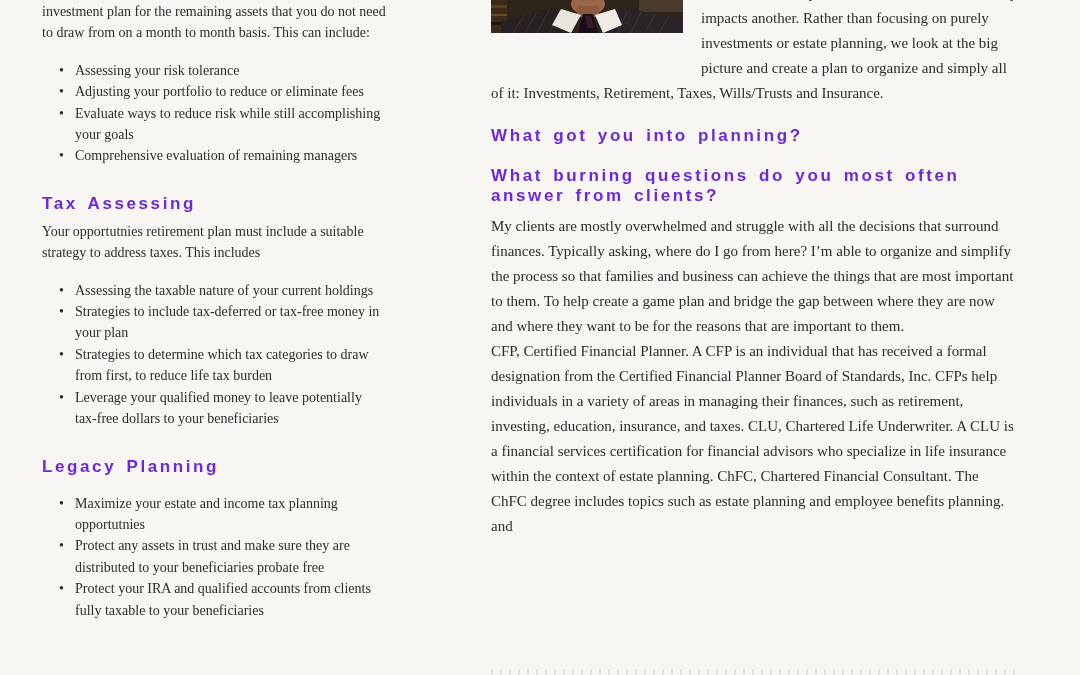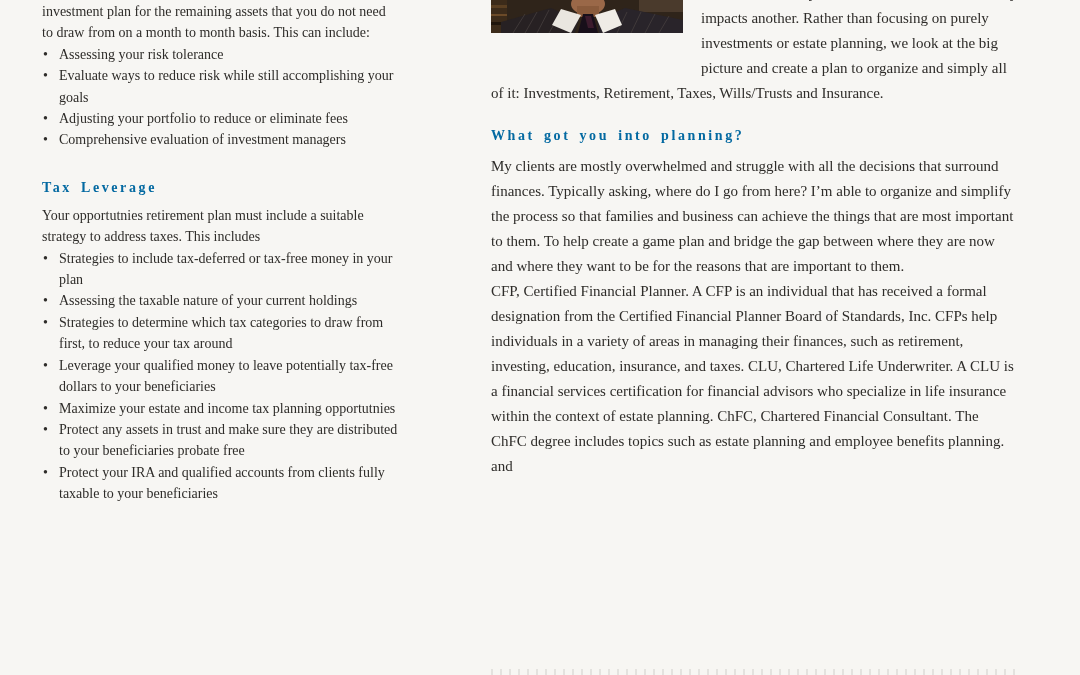--- a/index.html
+++ b/index.html
@@ -25,32 +25,32 @@
   }
   .col-right {
     position: absolute;
     left: 491px; top: -19px;
     width: 527px;
     font-size: 15px;
     line-height: 25px;
   }
   p { margin: 0; }
   .heading {
-    font-family: Liberation Serif, serif;
+    font-family: Liberation Sans, sans-serif;
     font-weight: bold;
-    color: #0369a1;
-    font-size: 14px;
+    color: #6d28d9;
+    font-size: 17px;
     letter-spacing: 2.6px;
     word-spacing: 3px;
     line-height: 20px;
     margin: 27px 0 7px 0;
   }
   .col-right .heading { margin: 20px 0 8px 0; }
   ul.bullets {
-    margin: 0; padding: 0; list-style: none;
+    margin: 16px; padding: 0; list-style: none;
   }
   ul.bullets li {
     position: relative;
     padding-left: 17px;
   }
   ul.bullets li::before {
     content: "\2022";
     position: absolute;
     left: 1px; top: 0;
     color: #2e2c29;
@@ -82,34 +82,35 @@
 </head>
 <body>
 
 <div class="page">
 
   <div class="col-left">
 
     <p>investment plan for the remaining assets that you do not need to draw from on a month to month basis. This can include:</p>
     <ul class="bullets">
       <li>Assessing your risk tolerance</li>
+      <li>Adjusting your portfolio to reduce or eliminate fees</li>
       <li>Evaluate ways to reduce risk while still accomplishing your goals</li>
-      <li>Adjusting your portfolio to reduce or eliminate fees</li>
-      <li>Comprehensive evaluation of investment managers</li>
+      <li>Comprehensive evaluation of remaining managers</li>
     </ul>
 
-    <div class="heading">Tax Leverage</div>
+    <div class="heading">Tax Assessing</div>
     <p>Your opportutnies retirement plan must include a suitable strategy to address taxes. This includes</p>
     <ul class="bullets">
+      <li>Assessing the taxable nature of your current holdings</li>
       <li>Strategies to include tax-deferred or tax-free money in your plan</li>
-      <li>Assessing the taxable nature of your current holdings</li>
-      <li>Strategies to determine which tax categories to draw from first, to reduce your tax around</li>
+      <li>Strategies to determine which tax categories to draw from first, to reduce life tax burden</li>
       <li>Leverage your qualified money to leave potentially tax-free dollars to your beneficiaries</li>
     </ul>
 
+    <div class="heading">Legacy Planning</div>
     <ul class="bullets">
       <li>Maximize your estate and income tax planning opportutnies</li>
       <li>Protect any assets in trust and make sure they are distributed to your beneficiaries probate free</li>
       <li>Protect your IRA and qualified accounts from clients fully taxable to your beneficiaries</li>
     </ul>
 
   </div>
 
   <div class="col-right">
 
@@ -146,20 +147,21 @@
       </svg>
     </div>
 
     <p>
       <span class="photo-wrap-spacer"></span>
       <span>I believe that every decision that’s made with money impacts another. Rather than focusing on purely investments or estate planning, we look at the big picture and create a plan to organize and simply all of it: Investments, Retirement, Taxes, Wills/Trusts and Insurance.</span>
     </p>
 
     <div class="heading">What got you into planning?</div>
 
+    <div class="heading">What burning questions do you most often answer from clients?</div>
     <p>My clients are mostly overwhelmed and struggle with all the decisions that surround finances. Typically asking, where do I go from here? I’m able to organize and simplify the process so that families and business can achieve the things that are most important to them. To help create a game plan and bridge the gap between where they are now and where they want to be for the reasons that are important to them.</p>
 
     <p>CFP, Certified Financial Planner. A CFP is an individual that has received a formal designation from the Certified Financial Planner Board of Standards, Inc. CFPs help individuals in a variety of areas in managing their finances, such as retirement, investing, education, insurance, and taxes. CLU, Chartered Life Underwriter. A CLU is a financial services certification for financial advisors who specialize in life insurance within the context of estate planning. ChFC, Chartered Financial Consultant. The ChFC degree includes topics such as estate planning and employee benefits planning. and</p>
 
   </div>
 
   <div class="cutoff-hint"></div>
 
 </div>
 

